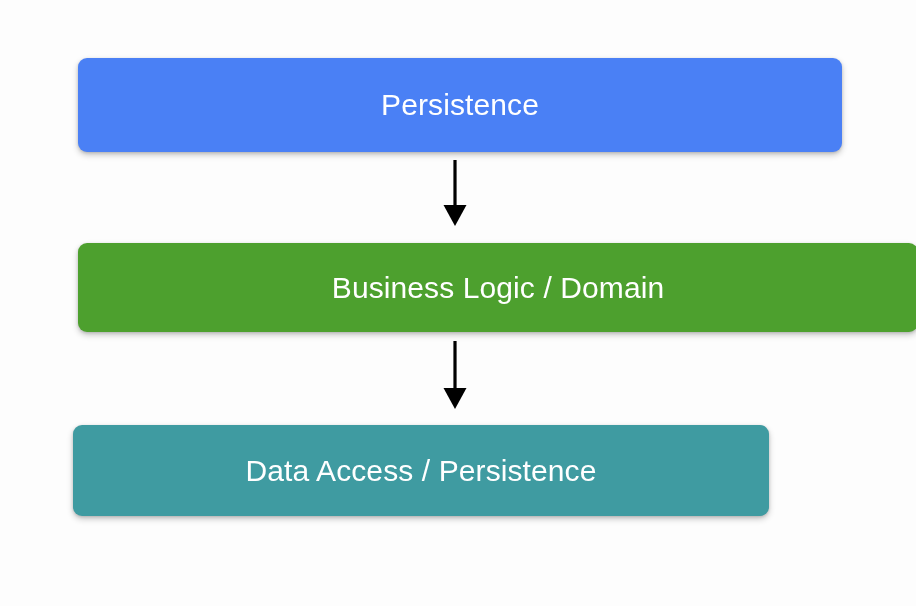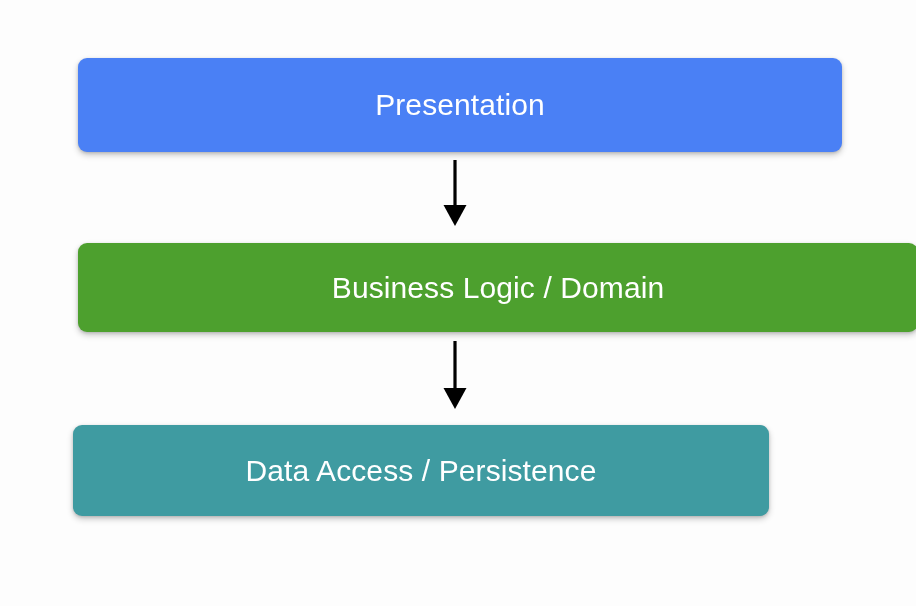--- a/index.html
+++ b/index.html
@@ -86,21 +86,21 @@
     width: 100%;
     height: 100%;
   }
 </style>
 </head>
 <body>
 
 <div id="diagram-canvas" style="background: rgb(253, 253, 253);">
 
   <div class="layer-box" id="box-presentation" style="background:#4a80f5">
-    <span class="layer-label" style="color: rgb(255, 255, 255);">Presentation</span>
+    <span class="layer-label" style="color: rgb(255, 255, 255);">Persistence</span>
   </div>
 
   <div class="arrow-connector" id="arrow-presentation-to-business">
     <svg class="arrow-svg" viewBox="0 0 48 68" xmlns="http://www.w3.org/2000/svg">
       <line x1="24" y1="0" x2="24" y2="50" stroke="#000000" stroke-width="3.2"></line>
       <polygon points="24,66 12.5,45 35.5,45" fill="#000000"></polygon>
     </svg>
   </div>
 
   <div class="layer-box" id="box-business-logic" style="background:#4da02e">

